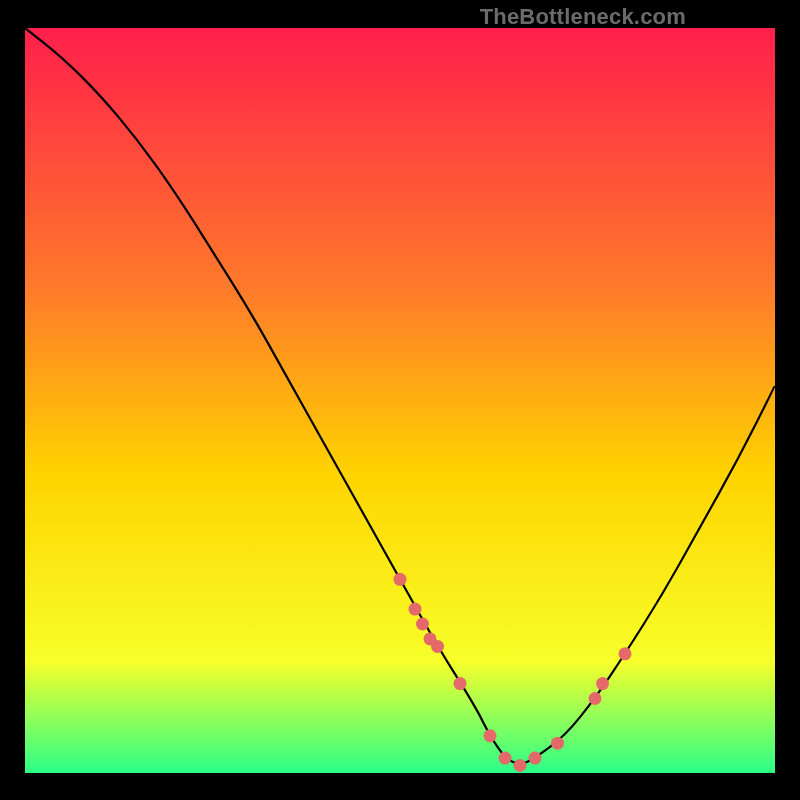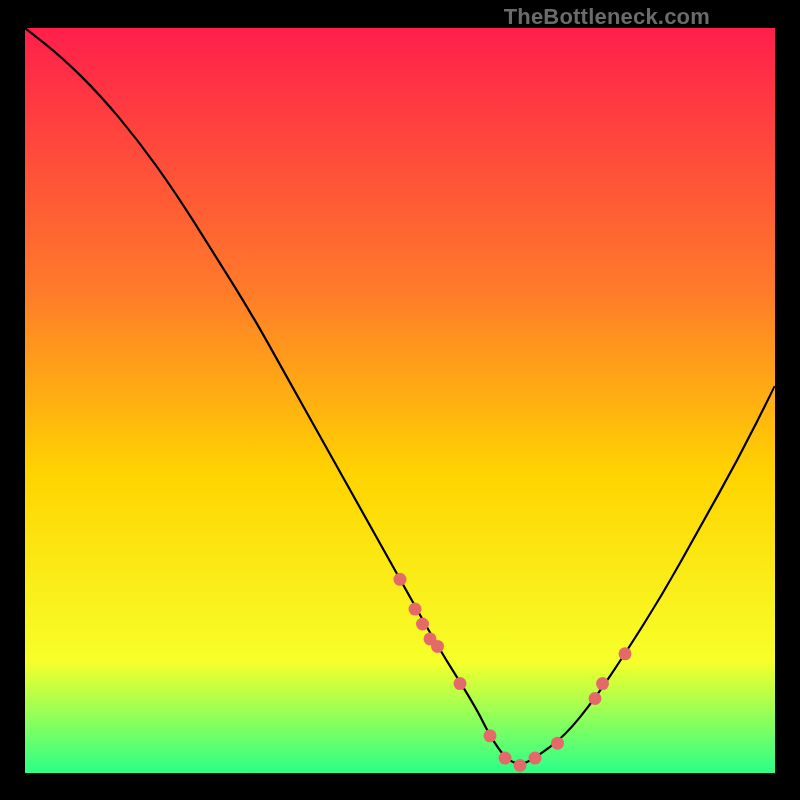--- a/index.html
+++ b/index.html
@@ -9,21 +9,20 @@
     height: 800px;
     background: #000000;
     overflow: hidden;
     font-family: Arial, Helvetica, sans-serif;
   }
   .outer {
     position: relative;
     width: 696px;
     height: 800px;
     background: #000000;
-    padding-left: 24px;
   }
   .attribution {
     position: absolute;
     top: 4px;
     right: 10px;
     color: #6b6b6b;
     font-size: 22px;
     font-weight: 700;
     letter-spacing: 0.2px;
     z-index: 20;

